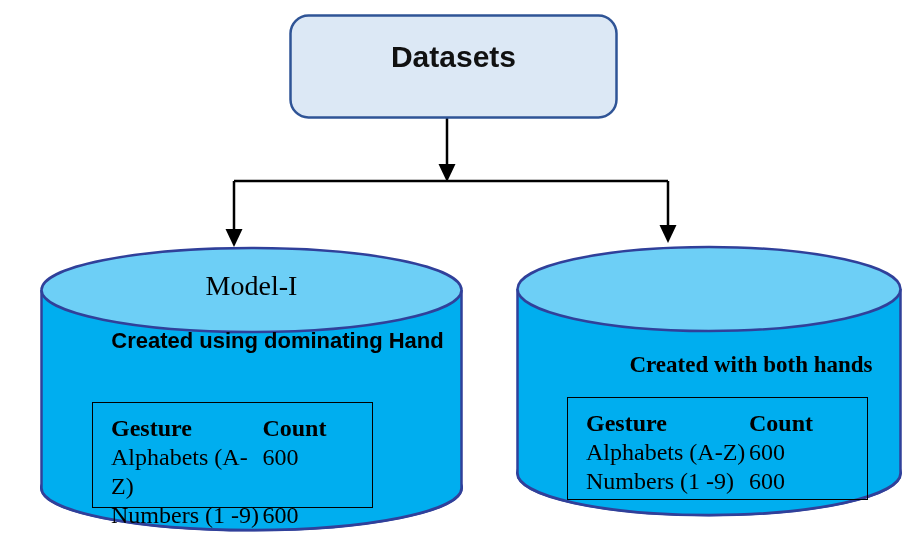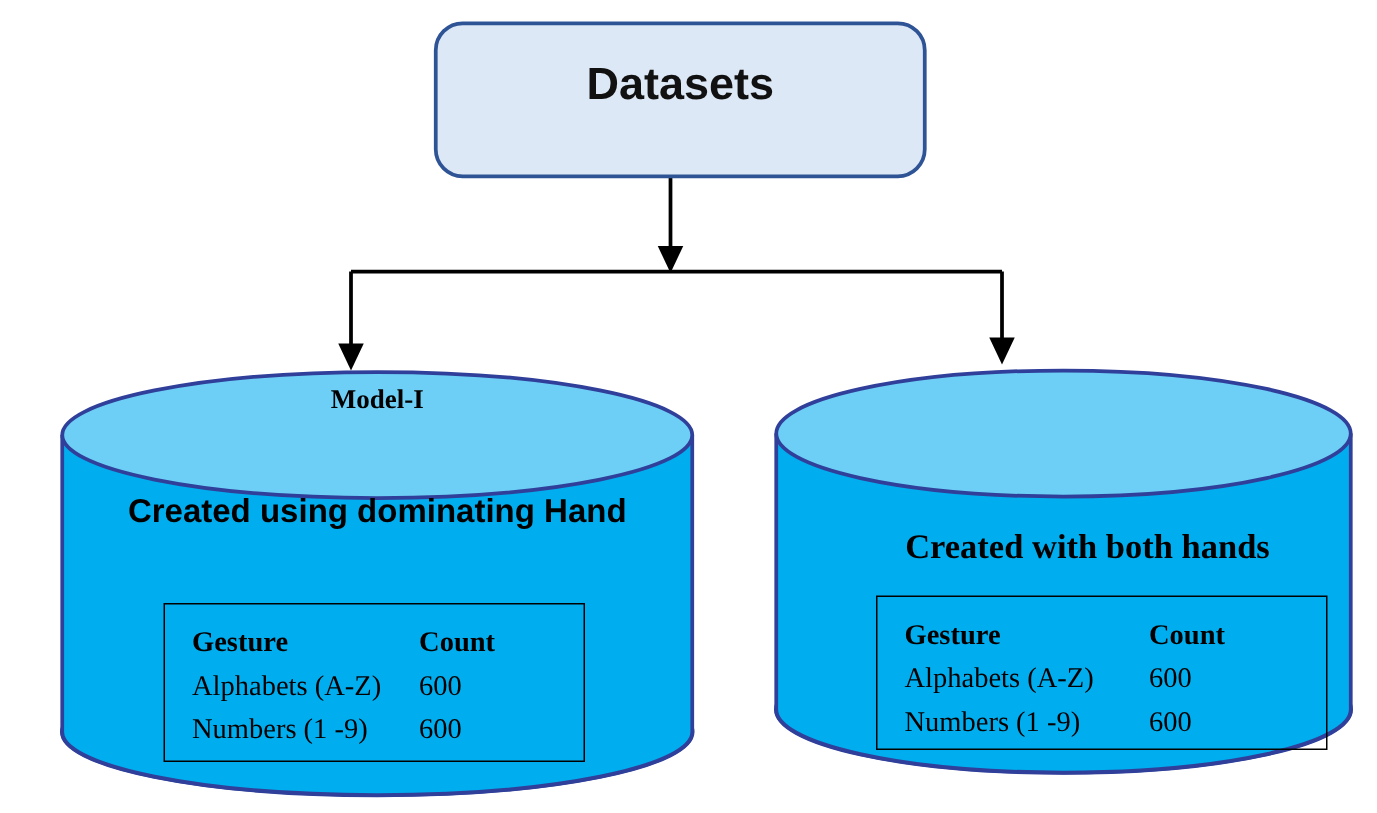--- a/index.html
+++ b/index.html
@@ -18,34 +18,34 @@
   .arrow-head   { fill:var(--arrow,#000); stroke:none; }
 
   .txt { position:absolute; color:var(--text,#000); }
 
   .box-title {
     left:290px; top:15px; width:327px; height:84px;
     display:flex; align-items:center; justify-content:center;
     font-size:30px; font-weight:bold; color:#111;
   }
   .cyl-title {
-    font-family:"Liberation Serif", serif; font-weight:bold; font-size:18px;
-    text-align:center; line-height:28px; height:28px;
+    font-family:"Liberation Serif", serif; font-weight:normal; font-size:28px;
+    text-align:center; line-height:28px; height:28px;margin-top:20px;
   }
   .cyl-title.left  { left:40px;  width:423px; top:252px; }
   .cyl-title.right { left:516px; width:386px; top:254px; }
 
-  .cyl-subtitle { text-align:center; font-weight:bold; line-height:30px; height:30px; }
+  .cyl-subtitle { text-align:center; font-weight:bold; line-height:30px; height:30px;padding-left:26px; }
   .cyl-subtitle.left  { left:40px;  width:423px; top:326px; font-size:22px; font-family:"Liberation Sans", sans-serif; }
   .cyl-subtitle.right { left:516px; width:386px; top:350px; font-size:23px; font-family:"Liberation Serif", serif;margin-left:16px; }
 
   .data-table {
     position:absolute; border:1.6px solid #000; box-sizing:border-box;
-    font-family:"Liberation Serif", serif; font-size:19px; color:#000;
-    padding:11px 0 0 18px; background:transparent;margin-left:17px;
+    font-family:"Liberation Serif", serif; font-size:24px; color:#000;
+    padding:11px 0 0 18px; background:transparent;
   }
   .data-table.left  { left:92px;  top:402px; width:281px; height:106px; }
   .data-table.right { left:567px; top:397px; width:301px; height:103px; }
   .table-row { display:flex; line-height:29px; }
   .table-row.header { font-weight:bold; }
   .col-gesture { flex:1; text-align:left; }
   .col-count   { width:42%; text-align:left; }
 </style>
 </head>
 <body>

